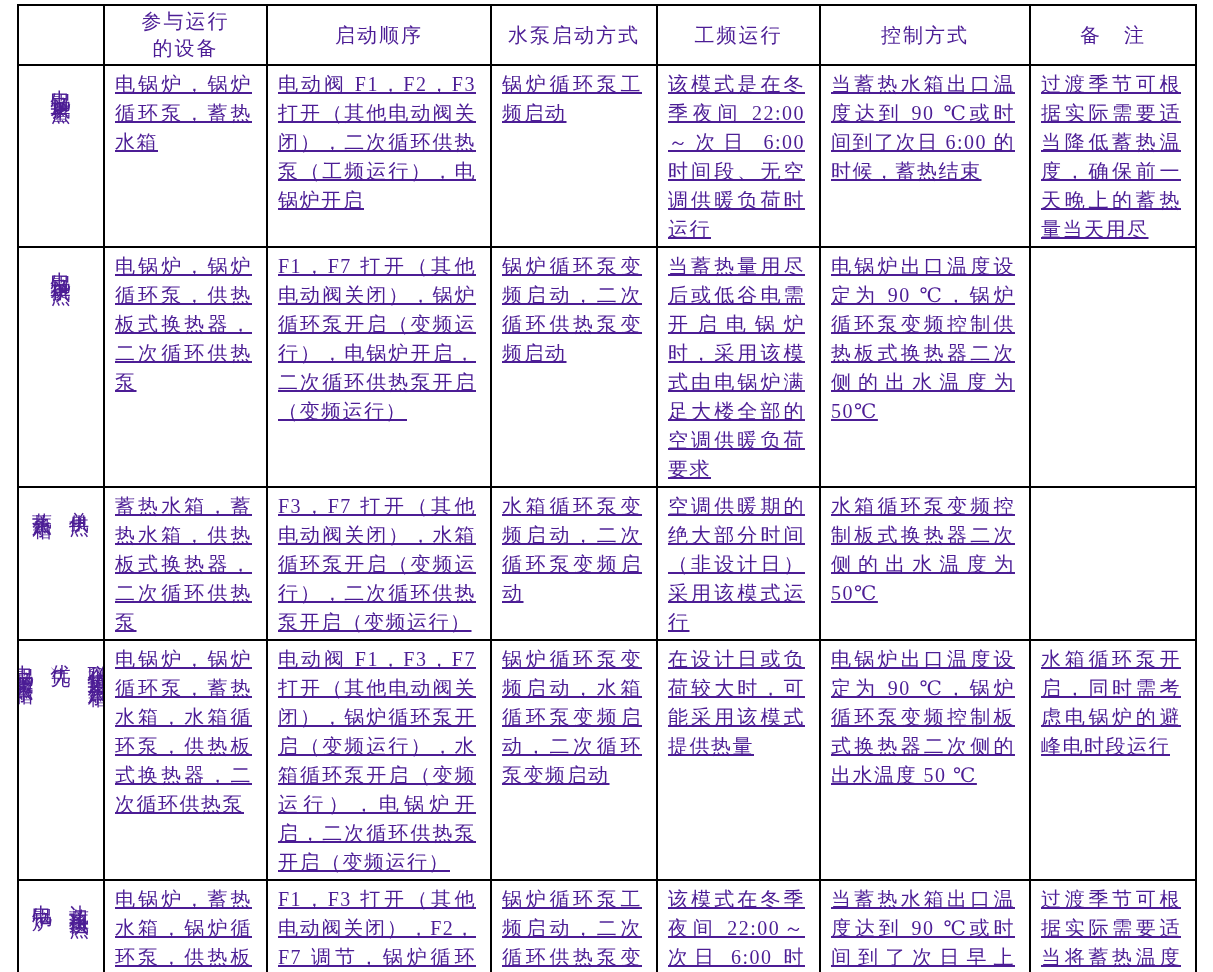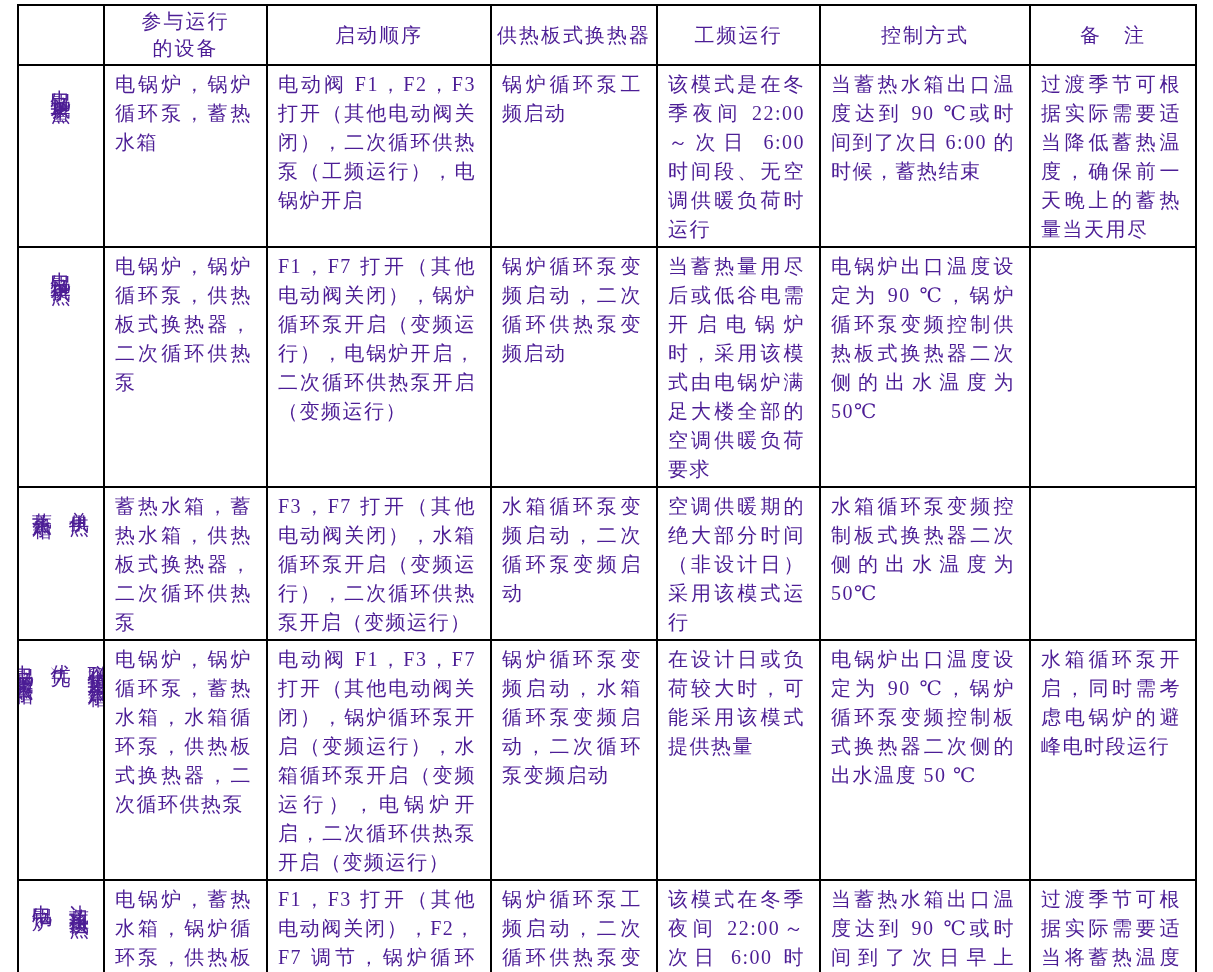--- a/index.html
+++ b/index.html
@@ -26,21 +26,21 @@
     overflow:hidden;
   }
   table.modes th {
     text-align:center;
     vertical-align:middle;
     line-height:27px;
     letter-spacing:2px;
     padding:2px 4px;
     white-space:pre-line;
   }
-  td.body-cell { padding:4px 14px 2px 10px; }
+  td.body-cell { padding:4px 14px 2px 10px;text-decoration:underline; }
   .cell-text {
     line-height:29px;
     text-align:justify;
     letter-spacing:1.5px;
   }
   td.mode-cell { padding:8px 2px 2px 2px; }
   .mode-wrap {
     display:flex;
     flex-direction:row;
     justify-content:center;
@@ -68,21 +68,21 @@
       <col style="width:163px">
       <col style="width:210px">
       <col style="width:166px">
     </colgroup>
     <thead>
       <tr style="height:56px">
         <th></th>
         <th>参与运行
 的设备</th>
         <th>启动顺序</th>
-        <th>供热板式换热器</th>
+        <th>水泵启动方式</th>
         <th>工频运行</th>
         <th>控制方式</th>
         <th>备　注</th>
       </tr>
     </thead>
     <tbody>
 
       <tr style="height:168px">
         <td class="mode-cell">
           <div class="mode-wrap">

